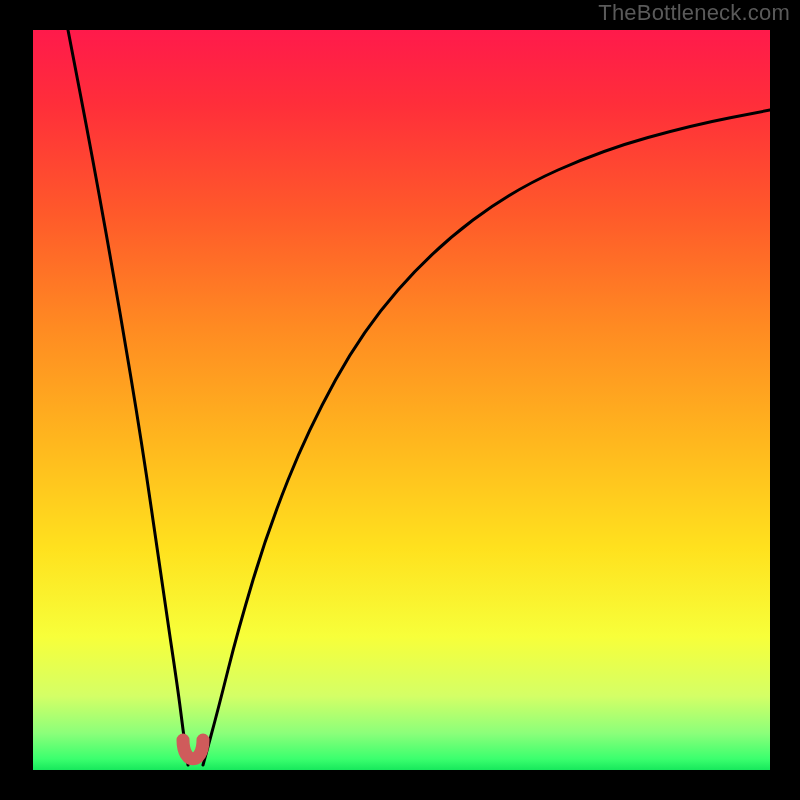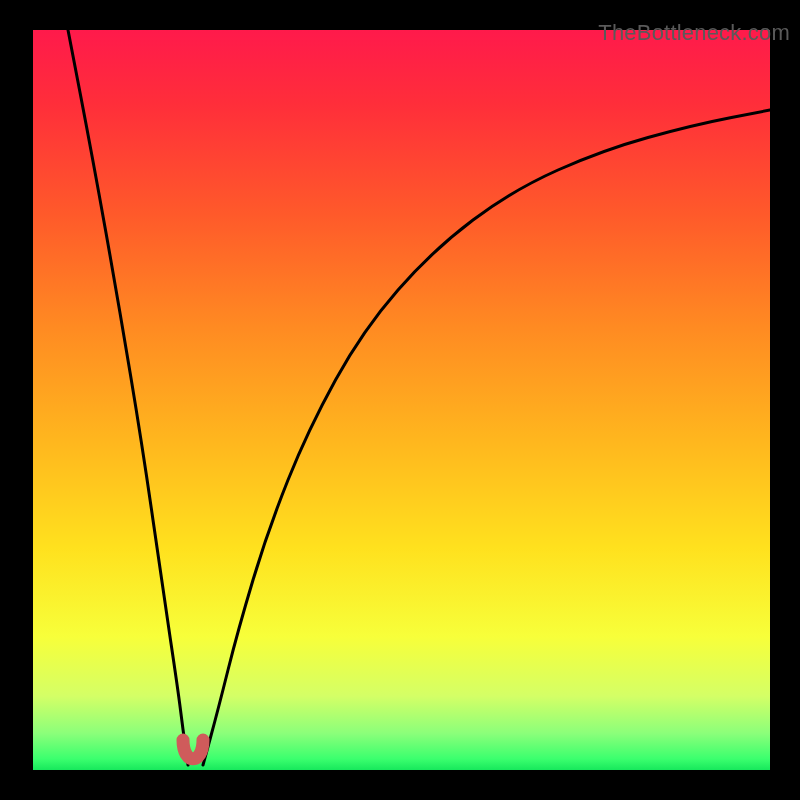--- a/index.html
+++ b/index.html
@@ -30,21 +30,21 @@
     left: 0; top: 0; right: 0; bottom: 0;
   }
   svg.curve {
     position: absolute;
     left: 0; top: 0;
     width: 737px;
     height: 740px;
   }
   .watermark {
     position: absolute;
-    top: 20px;
+    top: 0;
     right: 10px;
     color: #5a5a5a;
     font-size: 22px;
     font-weight: 400;
     letter-spacing: 0.2px;
   }
 </style>
 </head>
 <body>
 

